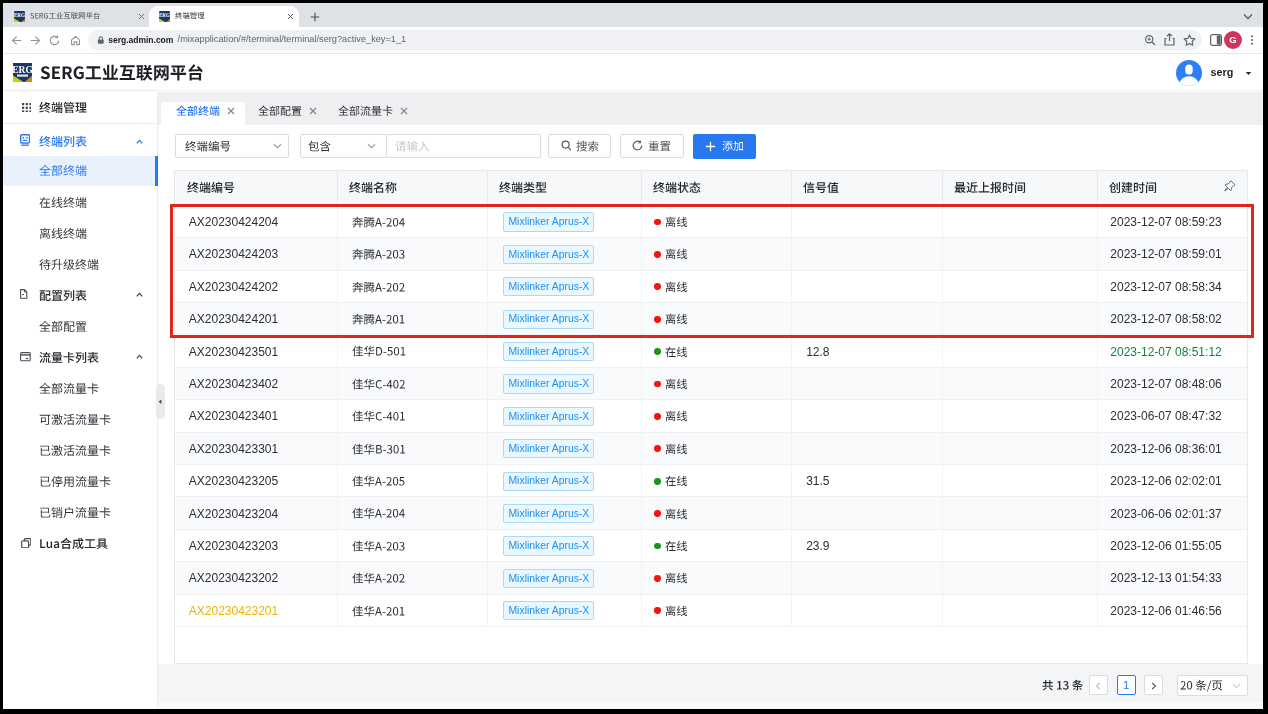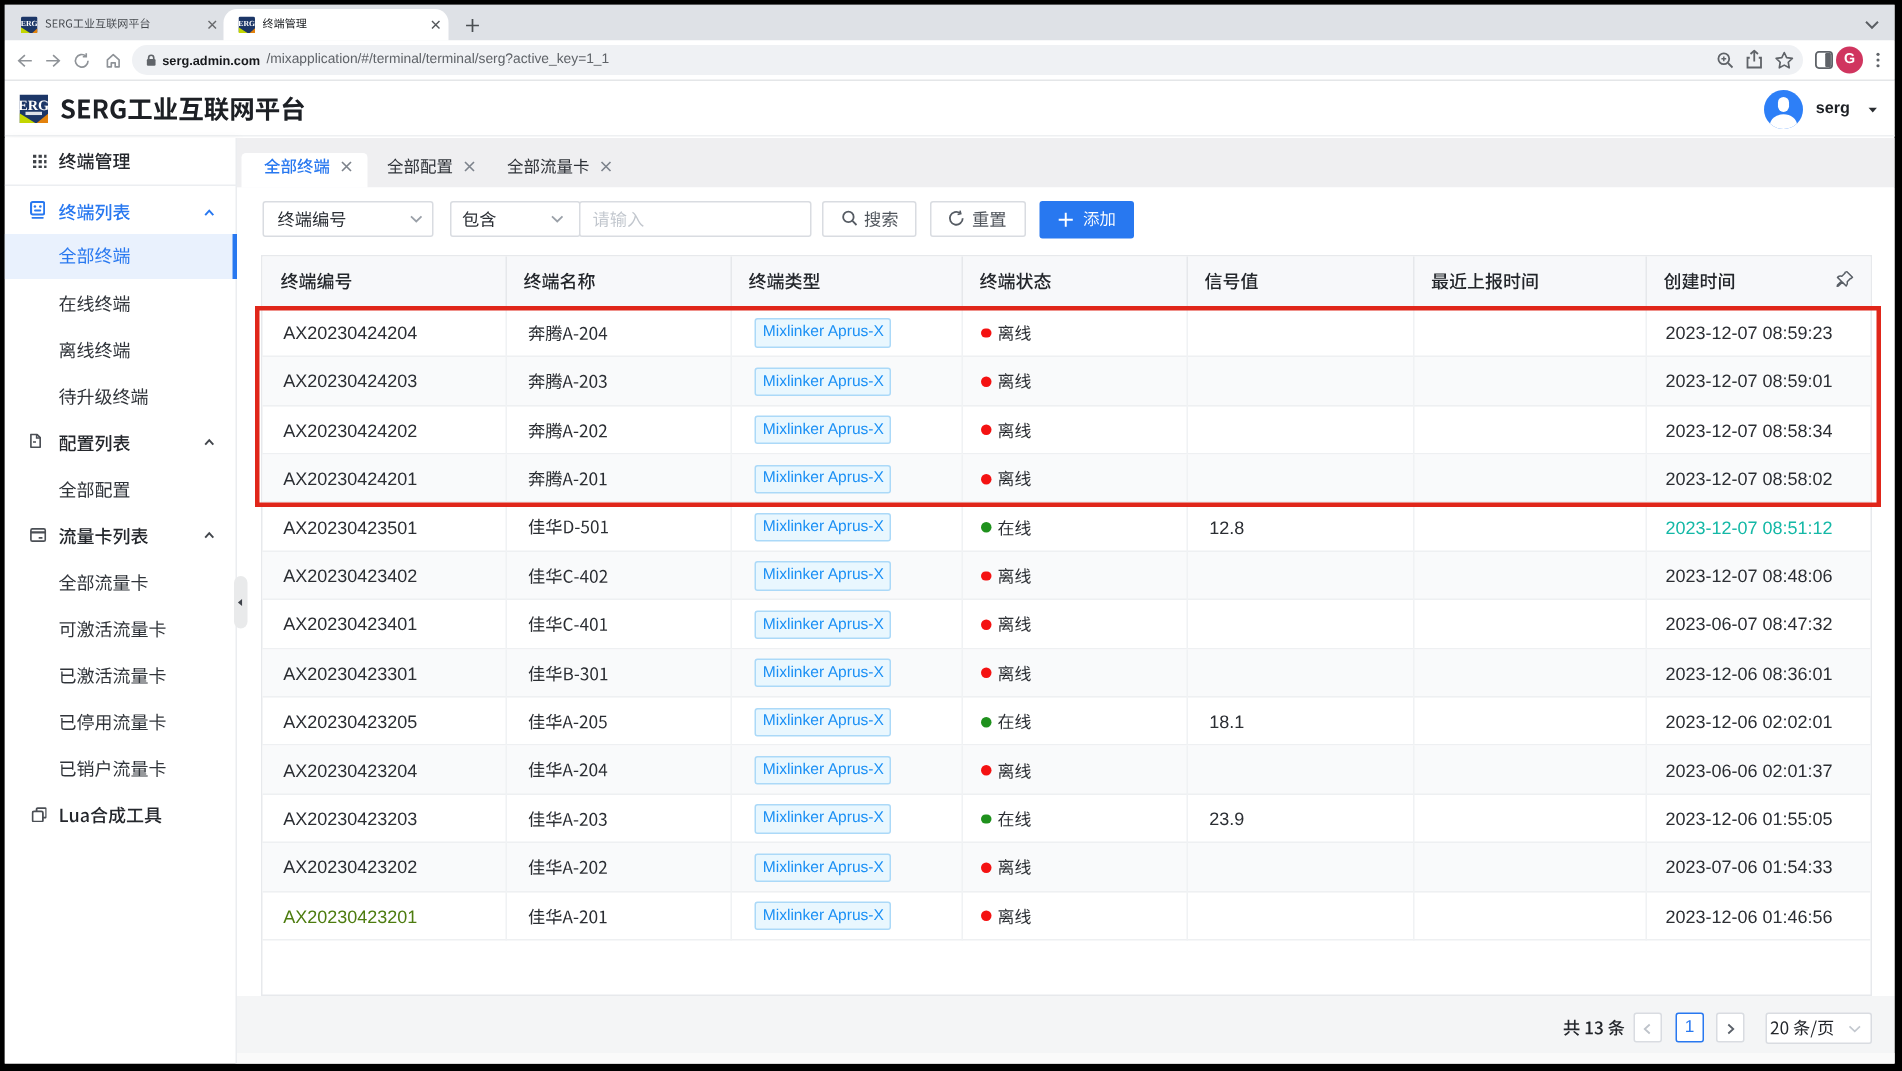--- a/index.html
+++ b/index.html
@@ -472,21 +472,21 @@
   </div>
 <div style="position:absolute;left:503.2px;top:341.9px;width:91.0px;height:19.4px;background:#e9f7fe;border:1px solid #abd9f8;border-radius:2px"></div>
 <div style="position:absolute;top:343.8px;font:400 10.4px 'Liberation Sans',sans-serif;color:#1b90f5;line-height:15.6px;white-space:pre;left:548.9px;transform:translateX(-50%);">Mixlinker Aprus-X</div>
 <div style="position:absolute;left:654.2px;top:348.2px;width:6.9px;height:6.9px;border-radius:50%;background:#1f911d"></div>
 <div style="position:absolute;left:665.3px;top:344.5px;line-height:0">
     <svg width="24" height="15.3" viewBox="0 -11.30 24 15.3" style="display:block">
       <path d="M4.4 -9.5C4.3 -8.9 4.1 -8.3 3.8 -7.7H0.7V-6.9H3.4C2.7 -5.5 1.7 -4.1 0.4 -3.2C0.6 -3 0.8 -2.7 0.9 -2.5C1.3 -2.8 1.8 -3.2 2.2 -3.6V0.9H3V-4.6C3.6 -5.3 4 -6.1 4.4 -6.9H10.6V-7.7H4.8C5 -8.2 5.1 -8.8 5.3 -9.3ZM6.8 -6.3V-4.2H4.2V-3.4H6.8V-0.2H3.8V0.6H10.6V-0.2H7.6V-3.4H10.2V-4.2H7.6V-6.3Z M11.9 -0.6 12.1 0.2C13.1 -0.1 14.5 -0.5 15.8 -0.9L15.7 -1.6C14.3 -1.2 12.8 -0.8 11.9 -0.6ZM19.3 -8.8C19.8 -8.5 20.5 -8.1 20.9 -7.8L21.4 -8.3C21 -8.6 20.3 -9 19.8 -9.3ZM12.1 -4.8C12.3 -4.9 12.5 -4.9 13.9 -5.1C13.4 -4.4 13 -3.8 12.8 -3.6C12.4 -3.2 12.2 -2.9 11.9 -2.8C12 -2.6 12.1 -2.2 12.2 -2.1C12.4 -2.2 12.8 -2.3 15.6 -2.9C15.6 -3.1 15.6 -3.4 15.6 -3.6L13.4 -3.2C14.2 -4.2 15.1 -5.4 15.8 -6.7L15.1 -7.1C14.9 -6.7 14.7 -6.3 14.4 -5.9L13 -5.7C13.7 -6.7 14.3 -7.9 14.8 -9.1L14 -9.5C13.5 -8.1 12.7 -6.7 12.5 -6.3C12.2 -5.9 12 -5.6 11.8 -5.6C11.9 -5.4 12.1 -4.9 12.1 -4.8ZM21.3 -3.9C20.9 -3.2 20.3 -2.6 19.5 -2C19.3 -2.6 19.2 -3.3 19.1 -4.1L22 -4.7L21.8 -5.4L19 -4.9C18.9 -5.4 18.9 -5.9 18.8 -6.4L21.6 -6.8L21.5 -7.6L18.8 -7.2C18.7 -7.9 18.7 -8.7 18.7 -9.5H17.9C17.9 -8.7 17.9 -7.8 18 -7L16.2 -6.8L16.3 -6L18 -6.3C18.1 -5.8 18.1 -5.2 18.2 -4.8L16 -4.4L16.1 -3.6L18.3 -4C18.4 -3.1 18.6 -2.2 18.8 -1.5C17.9 -0.9 16.8 -0.4 15.6 0C15.8 0.2 16 0.5 16.1 0.7C17.2 0.3 18.2 -0.2 19.1 -0.7C19.6 0.3 20.2 0.9 21 0.9C21.8 0.9 22 0.5 22.2 -0.8C22 -0.8 21.7 -1 21.5 -1.2C21.5 -0.2 21.4 0 21.1 0C20.6 0 20.2 -0.4 19.8 -1.2C20.7 -1.9 21.5 -2.7 22 -3.6Z" fill="#2b2e33"></path>
     </svg>
   </div>
 <div style="position:absolute;top:342.6px;font:400 12.0px 'Liberation Sans',sans-serif;color:#2b2e33;line-height:18.0px;white-space:pre;left:806.2px;">12.8</div>
-<div style="position:absolute;top:343px;font:400 12.0px 'Liberation Sans',sans-serif;color:#14b8a6;line-height:18.0px;white-space:pre;left:1110.3px;">2023-12-07 08:51:12</div>
+<div style="position:absolute;top:343px;font:400 12.0px 'Liberation Sans',sans-serif;color:#15803d;line-height:18.0px;white-space:pre;left:1110.3px;">2023-12-07 08:51:12</div>
 <div style="position:absolute;left:175.3px;top:367.8px;width:1072.0px;height:32.4px;background:#f9fafb"></div>
 <div style="position:absolute;left:175.3px;top:399.2px;width:1072.0px;height:1.0px;background:#eef0f2"></div>
 <div style="position:absolute;left:337.0px;top:367.8px;width:1.0px;height:32.4px;background:#f0f2f4"></div>
 <div style="position:absolute;left:486.6px;top:367.8px;width:1.0px;height:32.4px;background:#f0f2f4"></div>
 <div style="position:absolute;left:640.6px;top:367.8px;width:1.0px;height:32.4px;background:#f0f2f4"></div>
 <div style="position:absolute;left:790.7px;top:367.8px;width:1.0px;height:32.4px;background:#f0f2f4"></div>
 <div style="position:absolute;left:941.7px;top:367.8px;width:1.0px;height:32.4px;background:#f0f2f4"></div>
 <div style="position:absolute;left:1096.8px;top:367.8px;width:1.0px;height:32.4px;background:#f0f2f4"></div>
 <div style="position:absolute;top:375.0px;font:400 12.0px 'Liberation Sans',sans-serif;color:#2b2e33;line-height:18.0px;white-space:pre;left:188.8px;">AX20230423402</div>
 <div style="position:absolute;left:352.0px;top:376.8px;line-height:0">
@@ -562,21 +562,21 @@
     </svg>
   </div>
 <div style="position:absolute;left:503.2px;top:471.5px;width:91.0px;height:19.4px;background:#e9f7fe;border:1px solid #abd9f8;border-radius:2px"></div>
 <div style="position:absolute;top:473.4px;font:400 10.4px 'Liberation Sans',sans-serif;color:#1b90f5;line-height:15.6px;white-space:pre;left:548.9px;transform:translateX(-50%);">Mixlinker Aprus-X</div>
 <div style="position:absolute;left:654.2px;top:477.8px;width:6.9px;height:6.9px;border-radius:50%;background:#1f911d"></div>
 <div style="position:absolute;left:665.3px;top:474.1px;line-height:0">
     <svg width="24" height="15.3" viewBox="0 -11.30 24 15.3" style="display:block">
       <path d="M4.4 -9.5C4.3 -8.9 4.1 -8.3 3.8 -7.7H0.7V-6.9H3.4C2.7 -5.5 1.7 -4.1 0.4 -3.2C0.6 -3 0.8 -2.7 0.9 -2.5C1.3 -2.8 1.8 -3.2 2.2 -3.6V0.9H3V-4.6C3.6 -5.3 4 -6.1 4.4 -6.9H10.6V-7.7H4.8C5 -8.2 5.1 -8.8 5.3 -9.3ZM6.8 -6.3V-4.2H4.2V-3.4H6.8V-0.2H3.8V0.6H10.6V-0.2H7.6V-3.4H10.2V-4.2H7.6V-6.3Z M11.9 -0.6 12.1 0.2C13.1 -0.1 14.5 -0.5 15.8 -0.9L15.7 -1.6C14.3 -1.2 12.8 -0.8 11.9 -0.6ZM19.3 -8.8C19.8 -8.5 20.5 -8.1 20.9 -7.8L21.4 -8.3C21 -8.6 20.3 -9 19.8 -9.3ZM12.1 -4.8C12.3 -4.9 12.5 -4.9 13.9 -5.1C13.4 -4.4 13 -3.8 12.8 -3.6C12.4 -3.2 12.2 -2.9 11.9 -2.8C12 -2.6 12.1 -2.2 12.2 -2.1C12.4 -2.2 12.8 -2.3 15.6 -2.9C15.6 -3.1 15.6 -3.4 15.6 -3.6L13.4 -3.2C14.2 -4.2 15.1 -5.4 15.8 -6.7L15.1 -7.1C14.9 -6.7 14.7 -6.3 14.4 -5.9L13 -5.7C13.7 -6.7 14.3 -7.9 14.8 -9.1L14 -9.5C13.5 -8.1 12.7 -6.7 12.5 -6.3C12.2 -5.9 12 -5.6 11.8 -5.6C11.9 -5.4 12.1 -4.9 12.1 -4.8ZM21.3 -3.9C20.9 -3.2 20.3 -2.6 19.5 -2C19.3 -2.6 19.2 -3.3 19.1 -4.1L22 -4.7L21.8 -5.4L19 -4.9C18.9 -5.4 18.9 -5.9 18.8 -6.4L21.6 -6.8L21.5 -7.6L18.8 -7.2C18.7 -7.9 18.7 -8.7 18.7 -9.5H17.9C17.9 -8.7 17.9 -7.8 18 -7L16.2 -6.8L16.3 -6L18 -6.3C18.1 -5.8 18.1 -5.2 18.2 -4.8L16 -4.4L16.1 -3.6L18.3 -4C18.4 -3.1 18.6 -2.2 18.8 -1.5C17.9 -0.9 16.8 -0.4 15.6 0C15.8 0.2 16 0.5 16.1 0.7C17.2 0.3 18.2 -0.2 19.1 -0.7C19.6 0.3 20.2 0.9 21 0.9C21.8 0.9 22 0.5 22.2 -0.8C22 -0.8 21.7 -1 21.5 -1.2C21.5 -0.2 21.4 0 21.1 0C20.6 0 20.2 -0.4 19.8 -1.2C20.7 -1.9 21.5 -2.7 22 -3.6Z" fill="#2b2e33"></path>
     </svg>
   </div>
-<div style="position:absolute;top:472.2px;font:400 12.0px 'Liberation Sans',sans-serif;color:#2b2e33;line-height:18.0px;white-space:pre;left:806.2px;">18.1</div>
+<div style="position:absolute;top:472.2px;font:400 12.0px 'Liberation Sans',sans-serif;color:#2b2e33;line-height:18.0px;white-space:pre;left:806.2px;">31.5</div>
 <div style="position:absolute;top:472.2px;font:400 12.0px 'Liberation Sans',sans-serif;color:#2b2e33;line-height:18.0px;white-space:pre;left:1110.3px;">2023-12-06 02:02:01</div>
 <div style="position:absolute;left:175.3px;top:497.4px;width:1072.0px;height:32.4px;background:#f9fafb"></div>
 <div style="position:absolute;left:175.3px;top:528.8px;width:1072.0px;height:1.0px;background:#eef0f2"></div>
 <div style="position:absolute;left:337.0px;top:497.4px;width:1.0px;height:32.4px;background:#f0f2f4"></div>
 <div style="position:absolute;left:486.6px;top:497.4px;width:1.0px;height:32.4px;background:#f0f2f4"></div>
 <div style="position:absolute;left:640.6px;top:497.4px;width:1.0px;height:32.4px;background:#f0f2f4"></div>
 <div style="position:absolute;left:790.7px;top:497.4px;width:1.0px;height:32.4px;background:#f0f2f4"></div>
 <div style="position:absolute;left:941.7px;top:497.4px;width:1.0px;height:32.4px;background:#f0f2f4"></div>
 <div style="position:absolute;left:1096.8px;top:497.4px;width:1.0px;height:32.4px;background:#f0f2f4"></div>
 <div style="position:absolute;top:504.6px;font:400 12.0px 'Liberation Sans',sans-serif;color:#2b2e33;line-height:18.0px;white-space:pre;left:188.8px;">AX20230423204</div>
@@ -632,29 +632,29 @@
     </svg>
   </div>
 <div style="position:absolute;left:503.2px;top:568.7px;width:91.0px;height:19.4px;background:#e9f7fe;border:1px solid #abd9f8;border-radius:2px"></div>
 <div style="position:absolute;top:570.6px;font:400 10.4px 'Liberation Sans',sans-serif;color:#1b90f5;line-height:15.6px;white-space:pre;left:548.9px;transform:translateX(-50%);">Mixlinker Aprus-X</div>
 <div style="position:absolute;left:654.2px;top:575.0px;width:6.9px;height:6.9px;border-radius:50%;background:#f41212"></div>
 <div style="position:absolute;left:665.3px;top:571.3px;line-height:0">
     <svg width="24" height="15.3" viewBox="0 -11.30 24 15.3" style="display:block">
       <path d="M4.9 -9.3C5 -9.1 5.2 -8.7 5.3 -8.5H0.7V-7.7H10.6V-8.5H6.2C6 -8.8 5.8 -9.2 5.6 -9.6ZM3.3 -0.3C3.6 -0.4 4 -0.4 7.4 -0.8C7.6 -0.6 7.7 -0.4 7.8 -0.2L8.4 -0.6C8.1 -1.1 7.5 -1.9 7 -2.5L6.5 -2.1L7 -1.4L4.2 -1.2C4.6 -1.6 5 -2.1 5.3 -2.6H9.3V0C9.3 0.2 9.2 0.2 9.1 0.2C8.9 0.2 8.2 0.2 7.6 0.2C7.7 0.4 7.9 0.7 7.9 0.9C8.7 0.9 9.3 0.9 9.7 0.8C10 0.6 10.1 0.4 10.1 0V-3.4H5.8L6.2 -4.1H9.4V-7.3H8.6V-4.8H2.8V-7.3H1.9V-4.1H5.2C5.1 -3.9 5 -3.6 4.8 -3.4H1.2V0.9H2V-2.6H4.4C4.1 -2.2 3.9 -1.9 3.8 -1.7C3.5 -1.4 3.3 -1.1 3.1 -1.1C3.2 -0.9 3.3 -0.4 3.3 -0.3ZM7.1 -7.5C6.8 -7.2 6.3 -6.9 5.8 -6.6C5.2 -6.9 4.5 -7.2 4 -7.5L3.6 -7.1C4.1 -6.8 4.6 -6.6 5.2 -6.3C4.6 -6 3.9 -5.7 3.3 -5.5C3.4 -5.3 3.6 -5.1 3.7 -5C4.4 -5.2 5.1 -5.6 5.8 -6C6.5 -5.6 7.1 -5.3 7.5 -5L7.9 -5.5C7.5 -5.8 7 -6 6.4 -6.3C6.8 -6.6 7.3 -6.9 7.7 -7.3Z M11.9 -0.6 12.1 0.2C13.1 -0.1 14.5 -0.5 15.8 -0.9L15.7 -1.6C14.3 -1.2 12.8 -0.8 11.9 -0.6ZM19.3 -8.8C19.8 -8.5 20.5 -8.1 20.9 -7.8L21.4 -8.3C21 -8.6 20.3 -9 19.8 -9.3ZM12.1 -4.8C12.3 -4.9 12.5 -4.9 13.9 -5.1C13.4 -4.4 13 -3.8 12.8 -3.6C12.4 -3.2 12.2 -2.9 11.9 -2.8C12 -2.6 12.1 -2.2 12.2 -2.1C12.4 -2.2 12.8 -2.3 15.6 -2.9C15.6 -3.1 15.6 -3.4 15.6 -3.6L13.4 -3.2C14.2 -4.2 15.1 -5.4 15.8 -6.7L15.1 -7.1C14.9 -6.7 14.7 -6.3 14.4 -5.9L13 -5.7C13.7 -6.7 14.3 -7.9 14.8 -9.1L14 -9.5C13.5 -8.1 12.7 -6.7 12.5 -6.3C12.2 -5.9 12 -5.6 11.8 -5.6C11.9 -5.4 12.1 -4.9 12.1 -4.8ZM21.3 -3.9C20.9 -3.2 20.3 -2.6 19.5 -2C19.3 -2.6 19.2 -3.3 19.1 -4.1L22 -4.7L21.8 -5.4L19 -4.9C18.9 -5.4 18.9 -5.9 18.8 -6.4L21.6 -6.8L21.5 -7.6L18.8 -7.2C18.7 -7.9 18.7 -8.7 18.7 -9.5H17.9C17.9 -8.7 17.9 -7.8 18 -7L16.2 -6.8L16.3 -6L18 -6.3C18.1 -5.8 18.1 -5.2 18.2 -4.8L16 -4.4L16.1 -3.6L18.3 -4C18.4 -3.1 18.6 -2.2 18.8 -1.5C17.9 -0.9 16.8 -0.4 15.6 0C15.8 0.2 16 0.5 16.1 0.7C17.2 0.3 18.2 -0.2 19.1 -0.7C19.6 0.3 20.2 0.9 21 0.9C21.8 0.9 22 0.5 22.2 -0.8C22 -0.8 21.7 -1 21.5 -1.2C21.5 -0.2 21.4 0 21.1 0C20.6 0 20.2 -0.4 19.8 -1.2C20.7 -1.9 21.5 -2.7 22 -3.6Z" fill="#2b2e33"></path>
     </svg>
   </div>
-<div style="position:absolute;top:569.4px;font:400 12.0px 'Liberation Sans',sans-serif;color:#2b2e33;line-height:18.0px;white-space:pre;left:1110.3px;">2023-07-06 01:54:33</div>
+<div style="position:absolute;top:569.4px;font:400 12.0px 'Liberation Sans',sans-serif;color:#2b2e33;line-height:18.0px;white-space:pre;left:1110.3px;">2023-12-13 01:54:33</div>
 <div style="position:absolute;left:175.3px;top:626.0px;width:1072.0px;height:1.0px;background:#eef0f2"></div>
 <div style="position:absolute;left:337.0px;top:594.6px;width:1.0px;height:32.4px;background:#f0f2f4"></div>
 <div style="position:absolute;left:486.6px;top:594.6px;width:1.0px;height:32.4px;background:#f0f2f4"></div>
 <div style="position:absolute;left:640.6px;top:594.6px;width:1.0px;height:32.4px;background:#f0f2f4"></div>
 <div style="position:absolute;left:790.7px;top:594.6px;width:1.0px;height:32.4px;background:#f0f2f4"></div>
 <div style="position:absolute;left:941.7px;top:594.6px;width:1.0px;height:32.4px;background:#f0f2f4"></div>
 <div style="position:absolute;left:1096.8px;top:594.6px;width:1.0px;height:32.4px;background:#f0f2f4"></div>
-<div style="position:absolute;top:601.8px;font:400 12.0px 'Liberation Sans',sans-serif;color:#4d7c0f;line-height:18.0px;white-space:pre;left:188.8px;">AX20230423201</div>
+<div style="position:absolute;top:601.8px;font:400 12.0px 'Liberation Sans',sans-serif;color:#eab308;line-height:18.0px;white-space:pre;left:188.8px;">AX20230423201</div>
 <div style="position:absolute;left:352.0px;top:603.6px;line-height:0">
     <svg width="54" height="15.5" viewBox="0 -11.50 54 15.5" style="display:block">
       <path d="M3.1 -9.6C2.5 -7.9 1.5 -6.2 0.4 -5C0.6 -4.8 0.9 -4.4 0.9 -4.2C1.3 -4.6 1.6 -5 1.9 -5.5V0.9H2.8V-6.9C3.2 -7.7 3.6 -8.5 3.9 -9.4ZM6.8 -9.7V-8.2H4.3V-7.3H6.8V-5.7H3.8V-4.9H10.8V-5.7H7.7V-7.3H10.3V-8.2H7.7V-9.7ZM6.8 -4.4V-3.1H4.1V-2.3H6.8V-0.3H3.4V0.5H11V-0.3H7.7V-2.3H10.5V-3.1H7.7V-4.4Z M17.6 -9.5V-7.2C16.9 -7 16.3 -6.8 15.6 -6.6C15.7 -6.5 15.9 -6.2 15.9 -5.9C16.5 -6.1 17 -6.2 17.6 -6.4V-5.4C17.6 -4.5 17.9 -4.2 19 -4.2C19.2 -4.2 20.8 -4.2 21 -4.2C22 -4.2 22.2 -4.6 22.3 -5.9C22.1 -6 21.7 -6.1 21.5 -6.2C21.5 -5.2 21.4 -5 21 -5C20.6 -5 19.3 -5 19.1 -5C18.5 -5 18.5 -5 18.5 -5.4V-6.7C19.8 -7.1 21.1 -7.6 22 -8.2L21.3 -8.9C20.6 -8.4 19.6 -7.9 18.5 -7.5V-9.5ZM15.2 -9.7C14.5 -8.4 13.3 -7.2 12 -6.5C12.2 -6.3 12.5 -6 12.7 -5.8C13.1 -6.2 13.6 -6.5 14.1 -7V-3.9H14.9V-7.9C15.3 -8.4 15.7 -8.9 16 -9.4ZM12.1 -2.6V-1.7H16.8V0.9H17.7V-1.7H22.4V-2.6H17.7V-3.9H16.8V-2.6Z M23 0H24.1L24.9 -2.6H28L28.8 0H29.9L27.1 -8.4H25.9ZM25.2 -3.4 25.6 -4.7C25.9 -5.7 26.2 -6.6 26.4 -7.6H26.5C26.8 -6.6 27 -5.7 27.3 -4.7L27.7 -3.4Z M30.5 -2.8H33.5V-3.6H30.5Z M34.5 0H39.8V-0.9H37.5C37 -0.9 36.5 -0.9 36.1 -0.8C38.1 -2.7 39.4 -4.4 39.4 -6.1C39.4 -7.6 38.4 -8.6 36.9 -8.6C35.9 -8.6 35.1 -8.1 34.4 -7.3L35.1 -6.8C35.5 -7.3 36.1 -7.7 36.8 -7.7C37.8 -7.7 38.4 -7 38.4 -6.1C38.4 -4.6 37.1 -2.9 34.5 -0.6Z M43.6 0.1C45.2 0.1 46.2 -1.3 46.2 -4.2C46.2 -7.2 45.2 -8.6 43.6 -8.6C42 -8.6 40.9 -7.2 40.9 -4.2C40.9 -1.3 42 0.1 43.6 0.1ZM43.6 -0.7C42.6 -0.7 42 -1.8 42 -4.2C42 -6.7 42.6 -7.8 43.6 -7.8C44.5 -7.8 45.2 -6.7 45.2 -4.2C45.2 -1.8 44.5 -0.7 43.6 -0.7Z M47.8 0H52.4V-0.9H50.7V-8.4H49.9C49.4 -8.2 48.9 -8 48.1 -7.8V-7.2H49.6V-0.9H47.8Z" fill="#2b2e33"></path>
     </svg>
   </div>
 <div style="position:absolute;left:503.2px;top:601.1px;width:91.0px;height:19.4px;background:#e9f7fe;border:1px solid #abd9f8;border-radius:2px"></div>
 <div style="position:absolute;top:603.0px;font:400 10.4px 'Liberation Sans',sans-serif;color:#1b90f5;line-height:15.6px;white-space:pre;left:548.9px;transform:translateX(-50%);">Mixlinker Aprus-X</div>
 <div style="position:absolute;left:654.2px;top:607.4px;width:6.9px;height:6.9px;border-radius:50%;background:#f41212"></div>
 <div style="position:absolute;left:665.3px;top:603.7px;line-height:0">
     <svg width="24" height="15.3" viewBox="0 -11.30 24 15.3" style="display:block">

